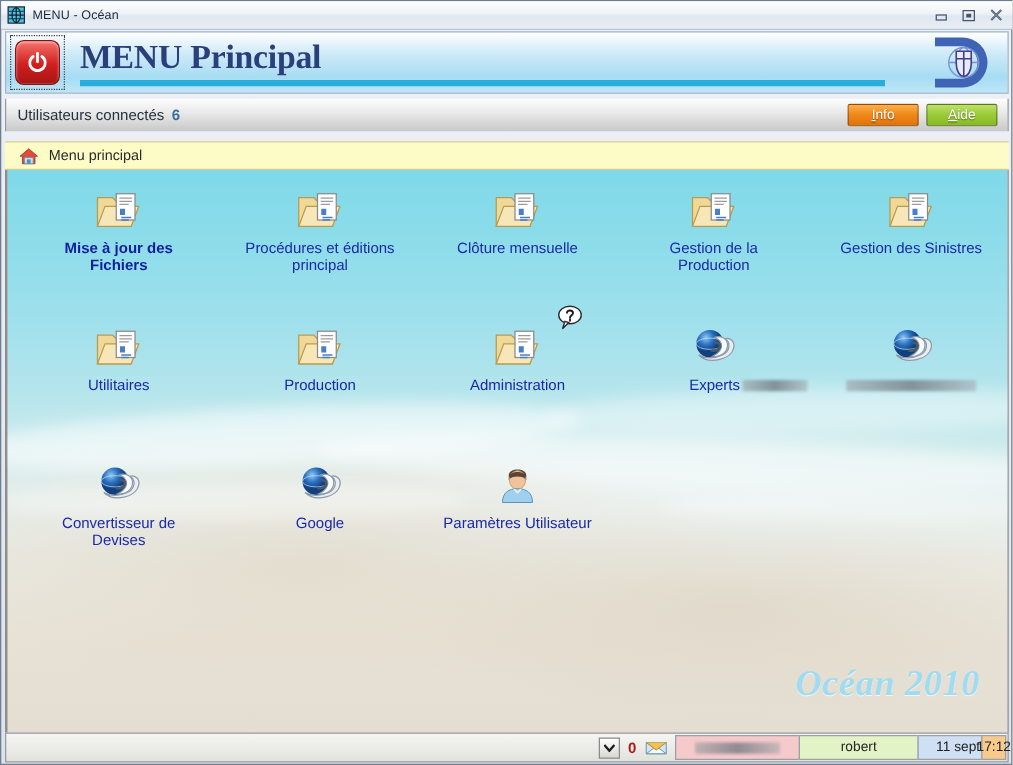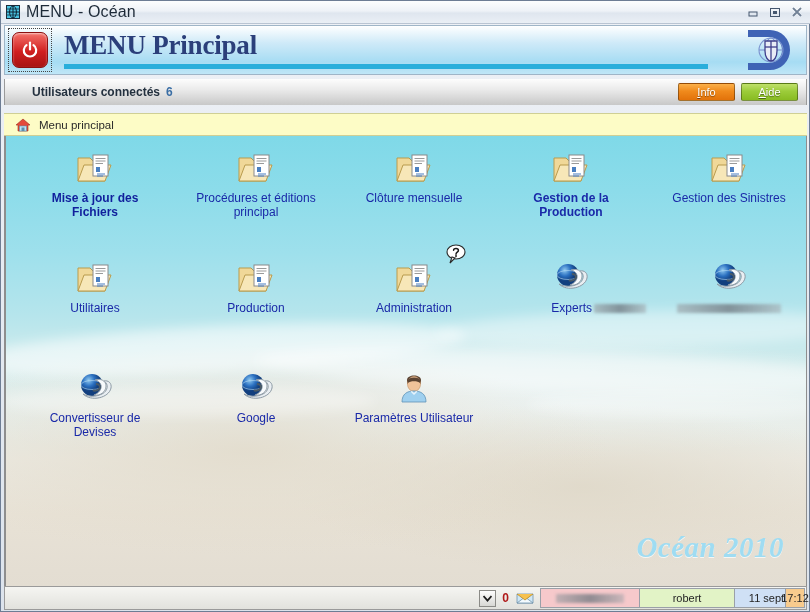--- a/index.html
+++ b/index.html
@@ -10,21 +10,21 @@
   }
   #app{position:relative;width:810px;height:612px;box-sizing:border-box;
        background:linear-gradient(#eef1f6,#dce3ec);
        border:1px solid #6d7d94;}
 
   
   #titlebar{position:absolute;left:0;top:0;width:810px;height:22px;
     background:linear-gradient(#fdfefe 0%,#eef2f7 45%,#dfe6ef 55%,#eaeff5 100%);
     border-bottom:1px solid #b9c4d2;display:flex;align-items:center;}
   #tb-icon{width:16px;height:16px;margin-left:4px;margin-right:5px;position:relative;flex:none;}
-  #tb-title{font-size:16px;color:#1d2a38;letter-spacing:.1px;}
+  #tb-title{font-size:10px;color:#1d2a38;letter-spacing:.1px;}
   #tb-buttons{margin-left:auto;display:flex;align-items:center;margin-right:4px;gap:2px;}
   .tb-btn{width:20px;height:16px;display:flex;align-items:center;justify-content:center;
           font-size:9px;color:#35475e;}
   .tb-btn svg{display:block;}
 
   
   #header{position:absolute;left:3px;top:24px;width:803px;height:50px;
     background:linear-gradient(#ffffff 0%,#cfeaf8 35%,#a6dcf3 75%,#bfe6f7 100%);
     border:1px solid #9fb5c7;box-sizing:border-box;display:flex;align-items:center;}
   #power-btn{width:44px;height:44px;margin-left:3px;flex:none;
@@ -37,21 +37,21 @@
   #header-title{font-family:"Liberation Serif",serif;font-weight:bold;font-size:27px;
     color:#2b3f7a;line-height:34px;letter-spacing:-.2px;}
   #header-rule{position:absolute;left:0;right:34px;top:36px;height:5px;background:#29aedb;}
   #logo{width:58px;height:46px;margin-right:6px;flex:none;}
 
   
   #userbar{position:absolute;left:3px;top:78px;width:803px;height:26px;
     background:linear-gradient(#fdfdfd 0%,#ebebeb 40%,#c8c8c8 100%);
     border-left:1px solid #9a9a9a;border-right:1px solid #9a9a9a;
     box-sizing:border-box;display:flex;align-items:center;}
-  #users-label{margin-left:27px;font-size:12px;font-weight:bold;color:#24313f;text-align:right;}
+  #users-label{margin-left:9px;font-size:12px;font-weight:normal;color:#24313f;text-align:right;}
   #users-count{margin-left:6px;font-size:12px;font-weight:bold;color:#3a6ea5;}
   #userbar-actions{margin-left:auto;display:flex;gap:6px;margin-right:8px;}
   .act-btn{width:57px;height:18px;border-radius:2px;font-size:11px;color:#fff;
     display:flex;align-items:center;justify-content:center;box-sizing:border-box;
     border:1px solid rgba(0,0,0,.35);text-shadow:0 1px 1px rgba(0,0,0,.45);}
   .act-btn u{text-underline-offset:1px;}
   #btn-info{background:linear-gradient(#fbb04a,#f08a1c 45%,#e2720a);}
   #btn-aide{background:linear-gradient(#bfe06a,#9ccc3a 45%,#88bb22);}
 
   
@@ -243,21 +243,21 @@
       <rect x="18" y="7" width="15" height="21" fill="#ffffff" stroke="#8a8a8a" stroke-width="1"></rect>
       <line x1="20.5" y1="10.5" x2="30.5" y2="10.5" stroke="#9a9a9a" stroke-width="1"></line>
       <line x1="20.5" y1="13" x2="30.5" y2="13" stroke="#9a9a9a" stroke-width="1"></line>
       <line x1="20.5" y1="15.5" x2="28" y2="15.5" stroke="#9a9a9a" stroke-width="1"></line>
       <path d="M21 19 L25 19 L25 24 L21 24 Z" fill="#4a7fc1"></path>
       <path d="M22 26 L30 26 M22 28 L28 28" stroke="#4a7fc1" stroke-width="1.2"></path>
     </svg>
           </div>
           <div class="icon-label"><span>Clôture mensuelle</span></div>
         </div>
-        <div class="icon-cell" style="left: 490px; top: 8px; font-weight: bold;">
+        <div class="icon-cell" style="left: 490px; top: 8px;">
           <div class="icon-art">
             <svg width="40" height="40" viewBox="0 0 40 40">
       <path d="M3 10 L15 10 L18 13 L30 13 L30 33 L3 33 Z" fill="#f0d898" stroke="#b99b4d" stroke-width="1"></path>
       <path d="M3 33 L9 17 L36 17 L30 33 Z" fill="#f7e7b8" stroke="#b99b4d" stroke-width="1"></path>
       <rect x="18" y="7" width="15" height="21" fill="#ffffff" stroke="#8a8a8a" stroke-width="1"></rect>
       <line x1="20.5" y1="10.5" x2="30.5" y2="10.5" stroke="#9a9a9a" stroke-width="1"></line>
       <line x1="20.5" y1="13" x2="30.5" y2="13" stroke="#9a9a9a" stroke-width="1"></line>
       <line x1="20.5" y1="15.5" x2="28" y2="15.5" stroke="#9a9a9a" stroke-width="1"></line>
       <path d="M21 19 L25 19 L25 24 L21 24 Z" fill="#4a7fc1"></path>
       <path d="M22 26 L30 26 M22 28 L28 28" stroke="#4a7fc1" stroke-width="1.2"></path>

